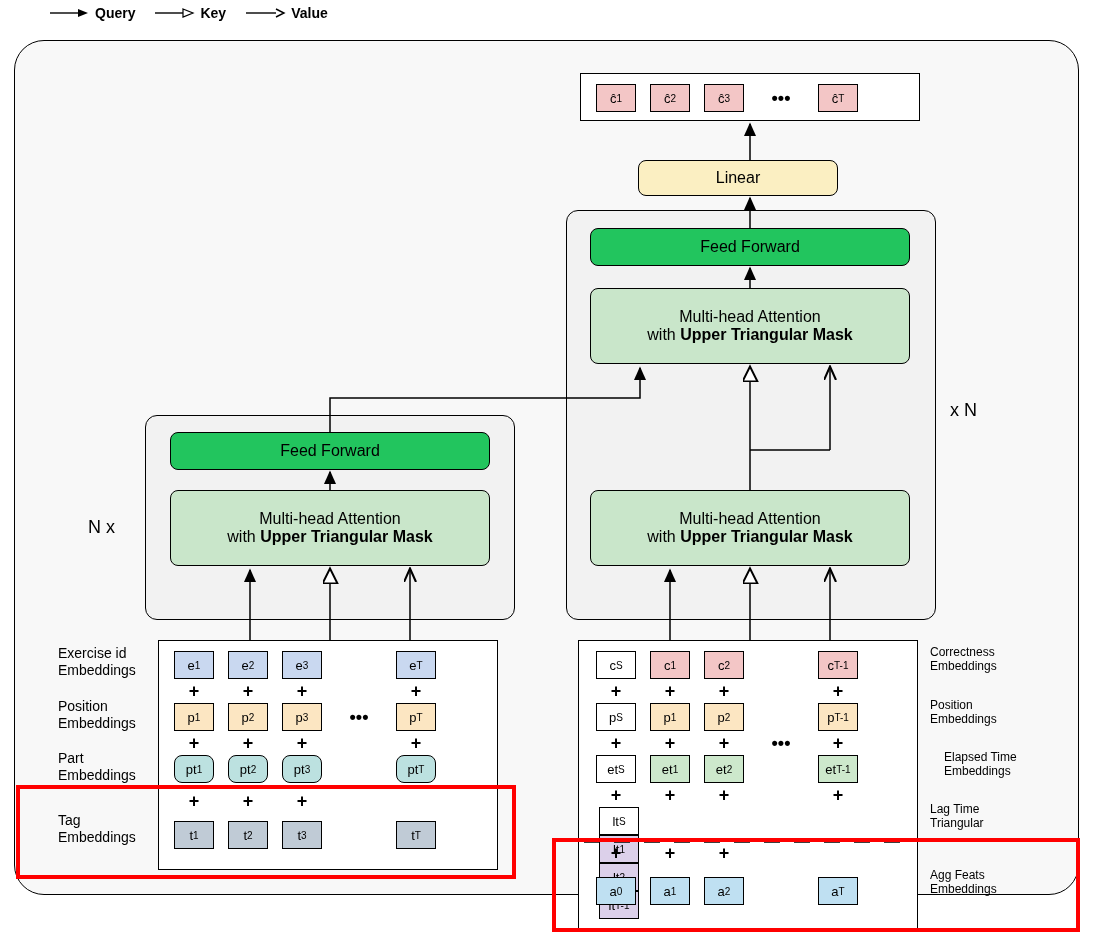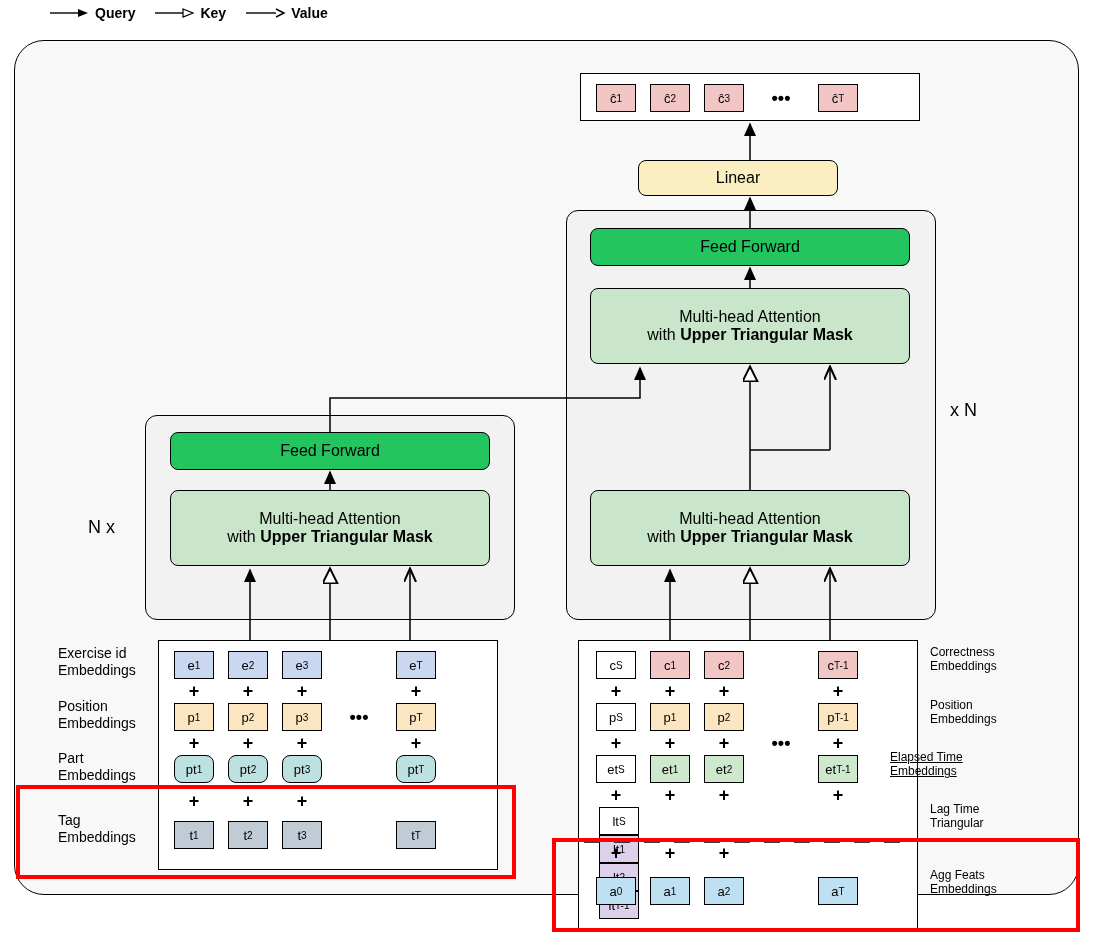--- a/index.html
+++ b/index.html
@@ -466,21 +466,21 @@
 
   <svg style="position:absolute;top:200px;left:5px;" width="330" height="2">
       <line x1="0" y1="1" x2="330" y2="1" stroke="#000" stroke-width="1.5" stroke-dasharray="16 14"></line>
     </svg>
 </div>
 
 <div class="label-right" style="top:645px;left:930px;white-space:pre;">Correctness
 Embeddings</div>
 <div class="label-right" style="top:698px;left:930px;white-space:pre;">Position
 Embeddings</div>
-<div class="label-right" style="top:750px;left:890px;white-space:pre;text-decoration:underline;">Elapsed Time
+<div class="label-right" style="top:750px;left:944px;white-space:pre;">Elapsed Time
 Embeddings</div>
 <div class="label-right" style="top:802px;left:930px;white-space:pre;">Lag Time
 Triangular</div>
 <div class="label-right" style="top:868px;left:930px;white-space:pre;">Agg Feats
 Embeddings</div>
 
 <div class="red-box" style="top:785px; left:16px; width:500px; height:94px;"></div>
 <div class="red-box" style="top:838px; left:552px; width:528px; height:94px;"></div>
 
 <svg class="connector" style="top:0;left:0;" width="1093" height="951">

